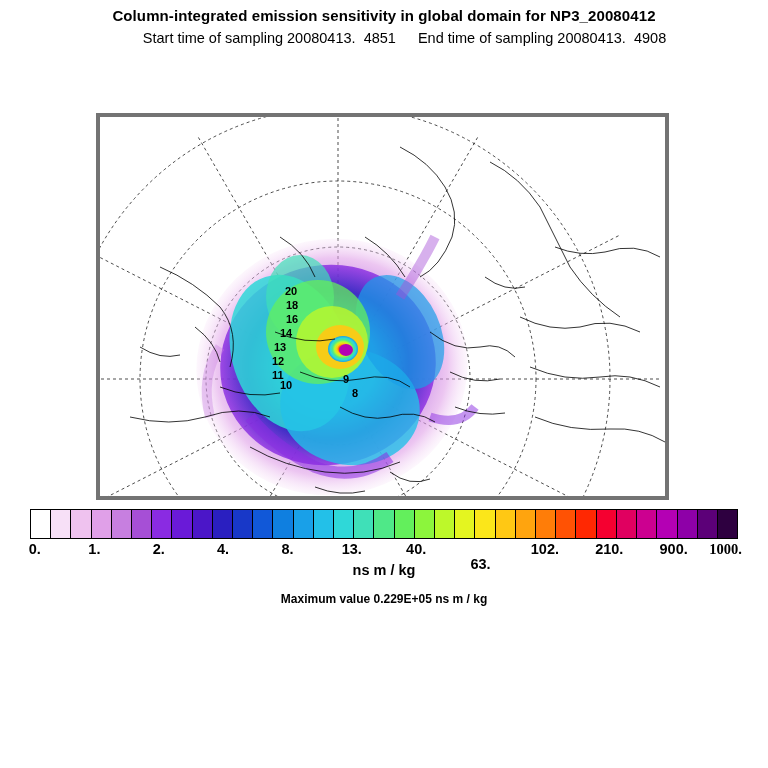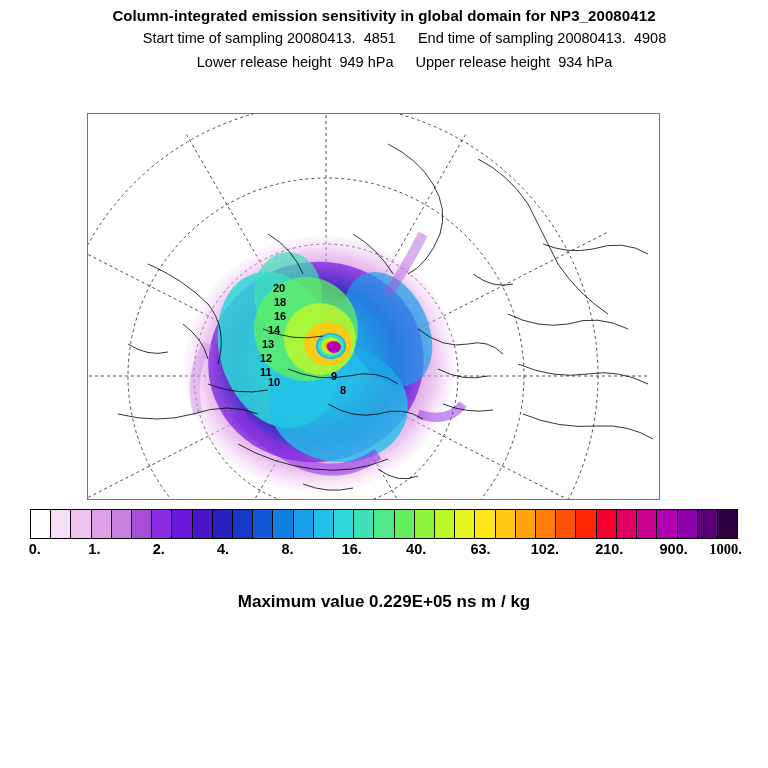--- a/index.html
+++ b/index.html
@@ -38,25 +38,25 @@
   .subline {
     font-size: 14.5px;
     line-height: 24px;
     white-space: pre;
     margin-left: 41px;
   }
   .subline .gap { display: inline-block; width: 22px; }
   
   .map-frame {
     position: absolute;
-    left: 87px;
+    left: 96px;
     top: 113px;
     width: 573px;
     height: 387px;
-    border: 1px solid #737373;
+    border: 4px solid #737373;
     box-sizing: border-box;
     background: #ffffff;
     overflow: hidden;
   }
   .map-svg { display: block; }
   
   .cbar-wrap {
     position: absolute;
     left: 30px;
     top: 509px;
@@ -101,33 +101,32 @@
     text-align: center;
     font-size: 14.5px;
     font-weight: bold;
   }
   .maxval {
     position: absolute;
     left: 0;
     top: 592px;
     width: 768px;
     text-align: center;
-    font-size: 17px;
+    font-size: 12px;
     font-weight: bold;
   }
 </style>
 </head>
 <body>
 
 <div class="page">
 
   <div class="header">
     <div class="title">Column-integrated emission sensitivity in global domain for NP3_20080412</div>
     <div class="subline"><span>Start time of sampling 20080413.  4851</span><span class="gap"></span><span>End time of sampling 20080413.  4908</span></div>
-    <div class="subline"><span>Lower release height  949 hPa</span><span class="gap"></span><span>Upper release height  934 hPa</span></div>
   </div>
 
   <div class="map-frame">
     <svg class="map-svg" width="571" height="385" viewBox="0 0 571 385">
       <defs>
         <radialGradient id="plumeCore" cx="50%" cy="50%" r="50%">
           <stop offset="0%" stop-color="#b400b4"></stop>
           <stop offset="12%" stop-color="#f50030"></stop>
           <stop offset="26%" stop-color="#ff5204"></stop>
           <stop offset="40%" stop-color="#ffc814"></stop>
@@ -275,25 +274,26 @@
         <div class="cell" style="background: rgb(142, 0, 168);"></div>
         <div class="cell" style="background: rgb(92, 0, 120);"></div>
         <div class="cell" style="background: rgb(46, 0, 64);"></div>
       </div>
     <div class="cbar-labels" id="cbar-labels">
         <span style="left: 0%; transform: translateX(-10%);">0.</span>
         <span style="left: 9.09091%;">1.</span>
         <span style="left: 18.1818%;">2.</span>
         <span style="left: 27.2727%;">4.</span>
         <span style="left: 36.3636%;">8.</span>
-        <span style="left: 45.4545%;">16.</span>
+        <span style="left: 45.4545%;">13.</span>
         <span style="left: 54.5455%;">40.</span>
-        <span style="left: 63.6364%;">63.</span>
+        <span style="left: 63.6364%; margin-top: 15px;">63.</span>
         <span style="left: 72.7273%;">102.</span>
         <span style="left: 81.8182%;">210.</span>
         <span style="left: 90.9091%;">900.</span>
         <span style="left: 100%; transform: translateX(-88%); font-family: Liberation Serif, serif;">1000.</span>
       </div>
   </div>
 
+  <div class="units">ns m / kg</div>
   <div class="maxval">Maximum value  0.229E+05 ns m / kg</div>
 
 </div>
 
 </body></html>

